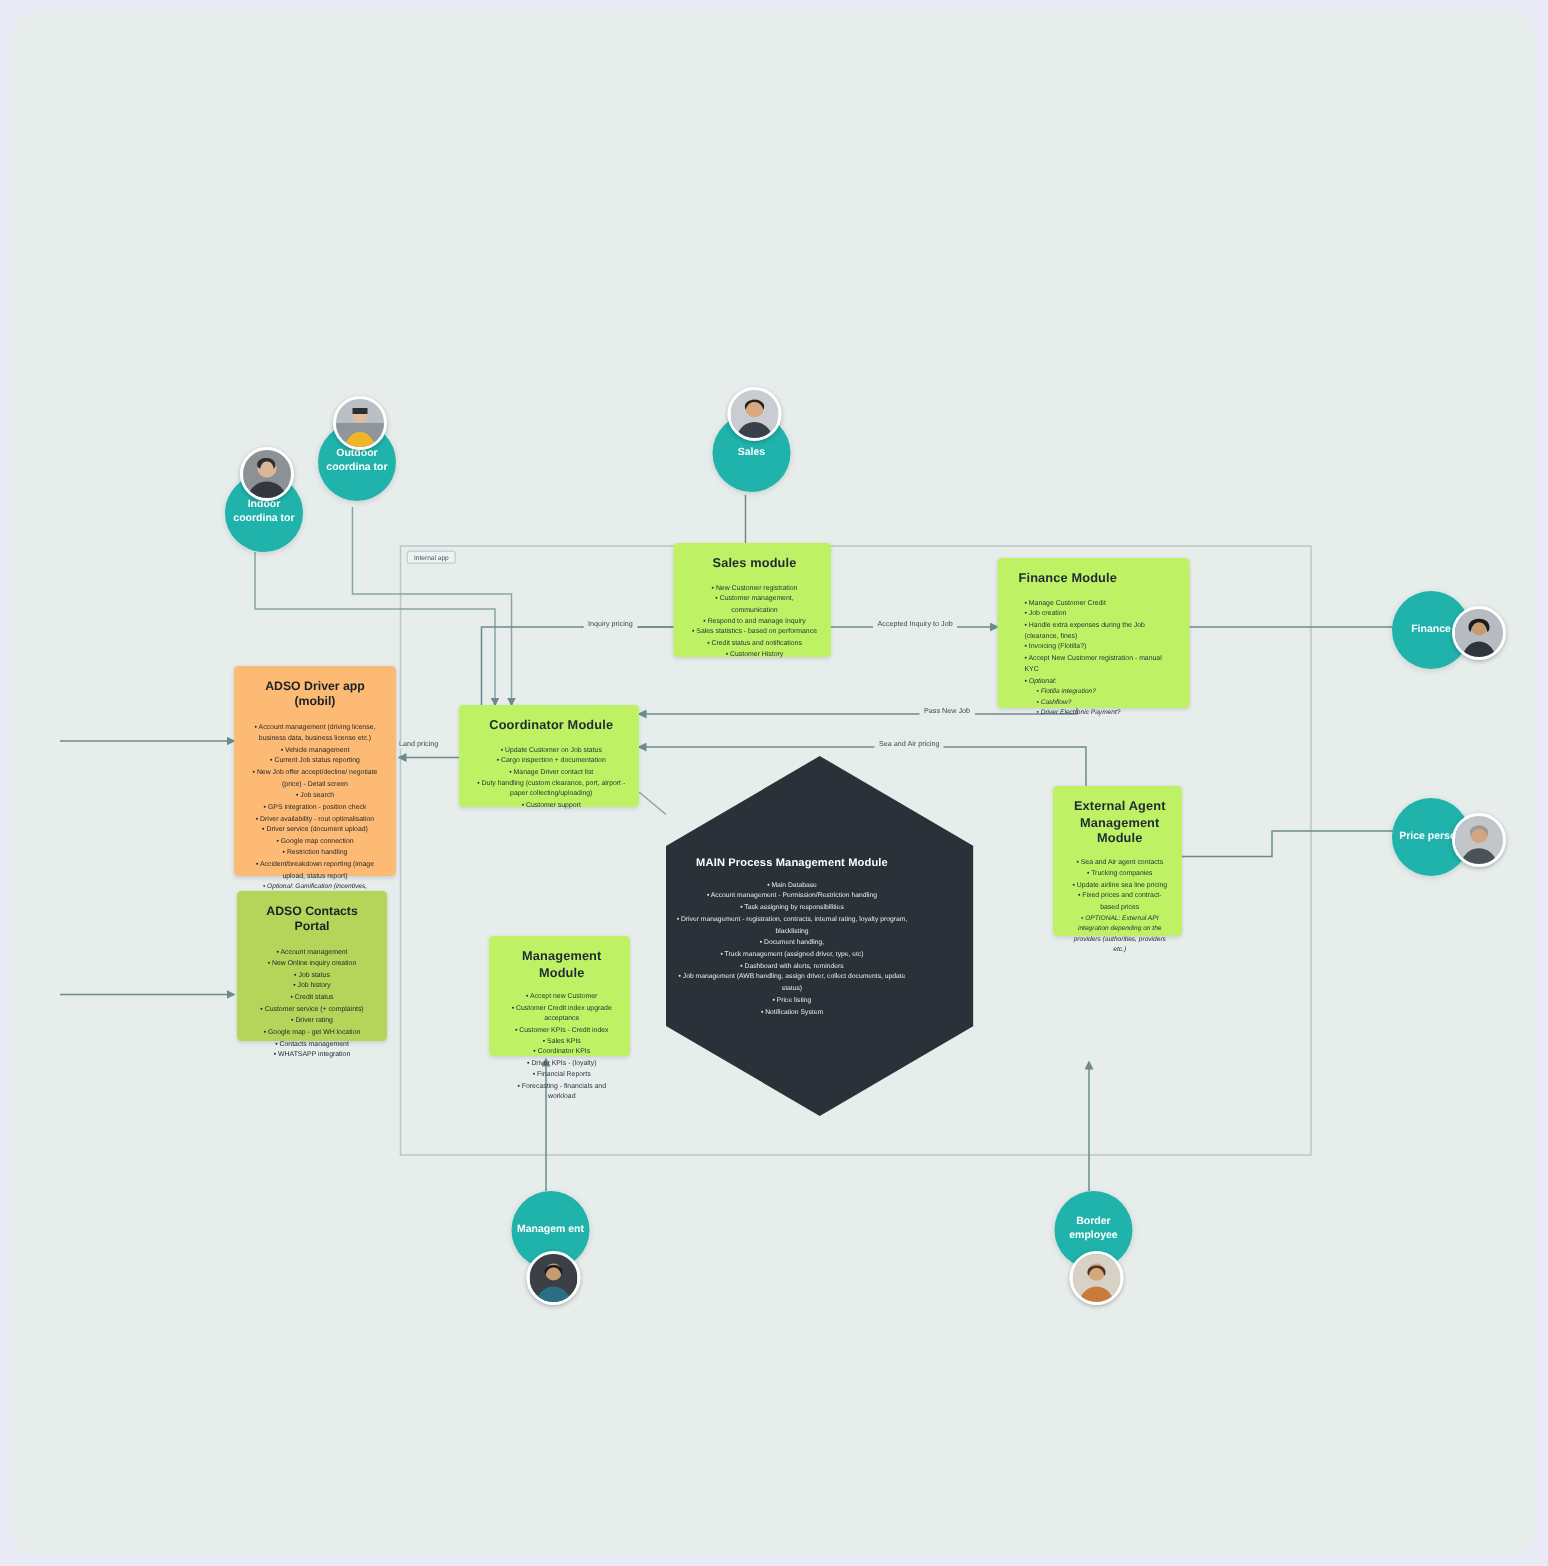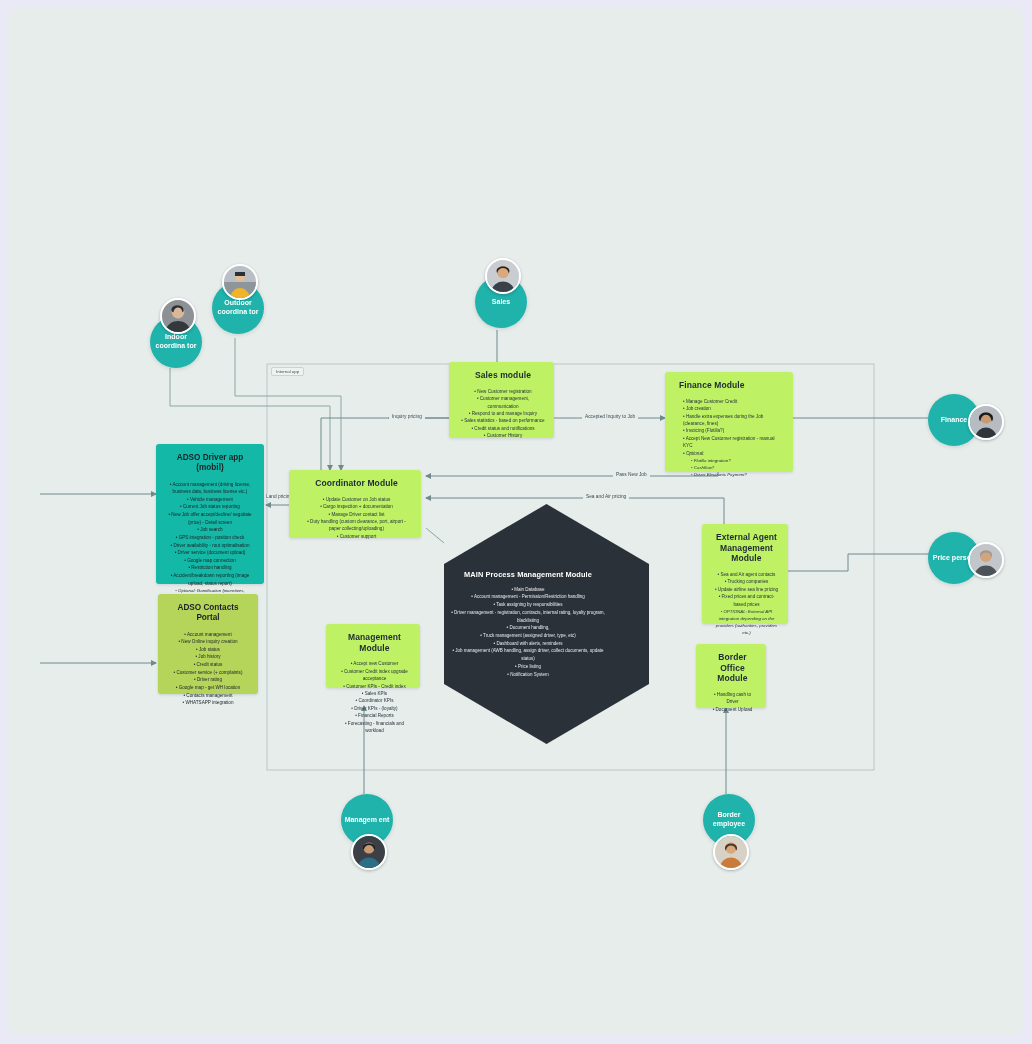--- a/index.html
+++ b/index.html
@@ -41,21 +41,21 @@
   }
   .bl li{position:relative;padding:0 2px;}
   .bl li::before{content:"• ";}
   .bl li.sub{font-size:4.4px;font-style:italic;}
   .bl li.sub::before{content:"• ";}
 
   
   .appcard{border-radius:3px;padding:9px 8px 10px 8px;text-align:center;}
   .appcard h3{margin:0 0 7px 0;font-size:8.2px;font-weight:bold;color:#1b2227;line-height:1.25;}
   .appcard .bl{font-size:4.6px;color:#1d2429;line-height:1.66;}
-  .yellow{background:#14b8a6;box-shadow:0 1px 3px rgba(40,60,70,.16);}
+  .yellow{background:#fdba74;box-shadow:0 1px 3px rgba(40,60,70,.16);}
   .green{background:#b5d45a;box-shadow:0 1px 3px rgba(40,60,70,.16);}
 
   
   #hexagon{
     position:absolute;
     width:205px;height:240px;
     background:#2b3138;
     clip-path:polygon(50% 0%,100% 25%,100% 75%,50% 100%,0% 75%,0% 25%);
     display:flex;align-items:center;justify-content:flex-start;
     box-shadow:0 2px 6px rgba(30,45,55,.2);
@@ -267,21 +267,21 @@
       <li>Handle extra expenses during the Job (clearance, fines)</li>
       <li>Invoicing (Flotilla?)</li>
       <li>Accept New Customer registration - manual KYC</li>
       <li style="font-style:italic;">Optional:</li>
       <li class="sub" style="padding-left:10px;">Flotilla integration?</li>
       <li class="sub" style="padding-left:10px;">Cashflow?</li>
       <li class="sub" style="padding-left:10px;">Driver Electronic Payment?</li>
     </ul>
   </div>
 
-  <div class="node card" style="left:281px;top:462px;width:132px;height:68px;">
+  <div class="node card" style="left:298px;top:462px;width:120px;height:68px;">
     <h3>Coordinator Module</h3>
     <ul class="bl">
       <li>Update Customer on Job status</li>
       <li>Cargo inspection + documentation</li>
       <li>Manage Driver contact list</li>
       <li>Duty handling (custom clearance, port, airport - paper collecting/uploading)</li>
       <li>Customer support</li>
     </ul>
   </div>
 
@@ -289,41 +289,34 @@
     <h3>External Agent Management Module</h3>
     <ul class="bl">
       <li>Sea and Air agent contacts</li>
       <li>Trucking companies</li>
       <li>Update airline sea line pricing</li>
       <li>Fixed prices and contract-based prices</li>
       <li class="sub">OPTIONAL: External API integration depending on the providers (authorities, providers etc.)</li>
     </ul>
   </div>
 
-  <div class="node card" style="left:318px;top:616px;width:94px;height:64px;">
+  <div class="node card" style="left:318px;top:616px;width:94px;height:80px;">
     <h3>Management Module</h3>
     <ul class="bl">
       <li>Accept new Customer</li>
       <li>Customer Credit index upgrade acceptance</li>
       <li>Customer KPIs - Credit index</li>
       <li>Sales KPIs</li>
       <li>Coordinator KPIs</li>
       <li>Driver KPIs - (loyalty)</li>
       <li>Financial Reports</li>
       <li>Forecasting - financials and workload</li>
     </ul>
   </div>
 
-  <div class="node card" style="left:688px;top:636px;width:70px;height:64px;">
-    <h3>Border Office Module</h3>
-    <ul class="bl">
-      <li>Handling cash to Driver</li>
-      <li>Document Upload</li>
-    </ul>
-  </div>
 
   <div id="hexagon" style="left:436px;top:496px;">
     <div class="inner">
       <h3>MAIN Process Management Module</h3>
       <ul class="bl">
         <li>Main Database</li>
         <li>Account management - Permission/Restriction handling</li>
         <li>Task assigning by responsibilities</li>
         <li>Driver management - registration, contracts, internal rating, loyalty program, blacklisting</li>
         <li>Document handling,</li>

